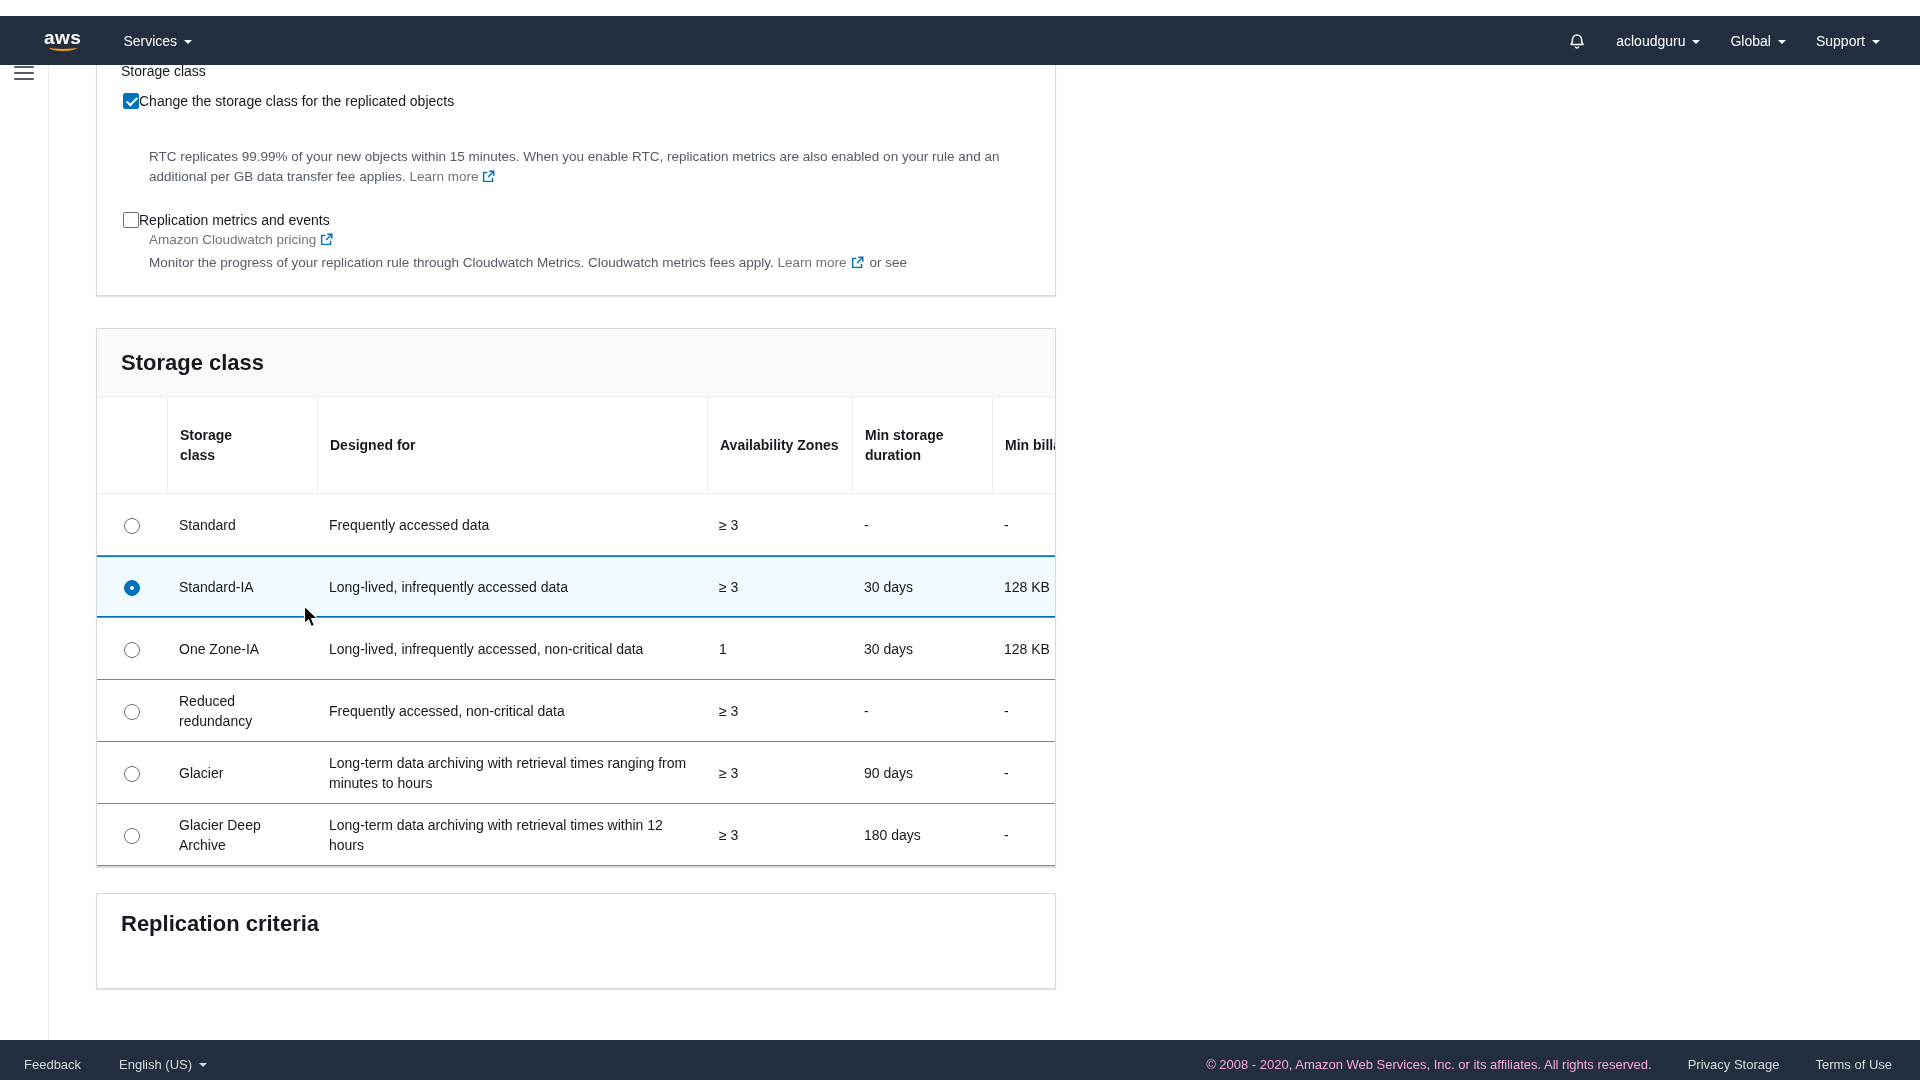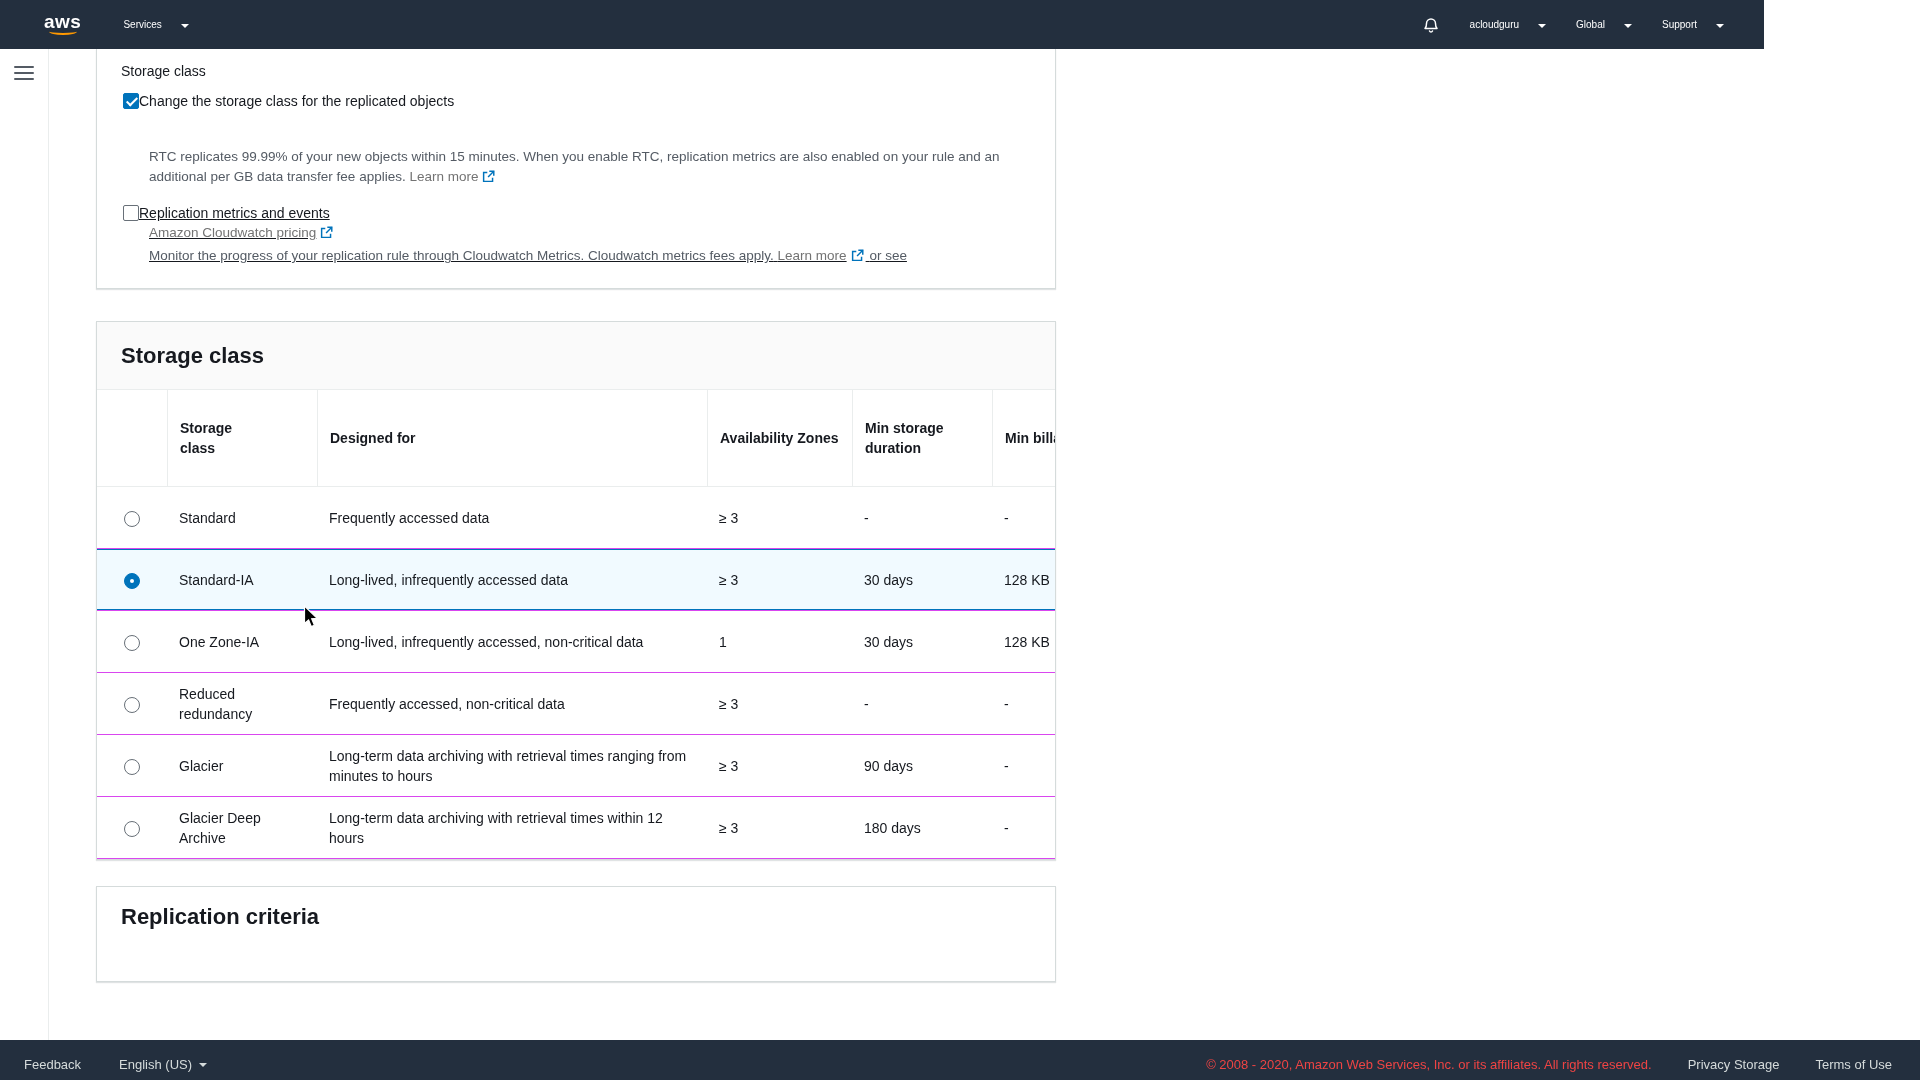--- a/index.html
+++ b/index.html
@@ -5,27 +5,27 @@
   * { margin:0; padding:0; box-sizing:border-box; }
   html,body { width:1920px; height:1080px; }
   body {
     position:relative; overflow:hidden; background:#ffffff;
     font-family:"Liberation Sans", sans-serif; color:#16191f;
   }
   a { text-decoration:none; }
 
   
   .topnav {
-    position:absolute; top:0; left:0; width:1764px; height:49px;
+    position:absolute; top:16px; left:0; width:1920px; height:49px;
     background:#232f3e; display:flex; align-items:center; z-index:300;
   }
   .nav-logo { margin-left:44px; margin-right:42px; display:flex; flex-direction:column; align-items:center; cursor:pointer; }
   .aws-text { color:#ffffff; font-weight:bold; font-size:19px; line-height:16px; letter-spacing:.5px; }
   .aws-swoosh { width:28px; height:7px; border-bottom:2px solid #ff9900; border-radius:0 0 100% 100%; margin-top:-2px; }
-  .nav-item { color:#ffffff; font-size:10px; display:flex; align-items:center; gap:19px; cursor:pointer; white-space:nowrap; }
+  .nav-item { color:#ffffff; font-size:14px; display:flex; align-items:center; gap:7px; cursor:pointer; white-space:nowrap; }
   .caret { width:0; height:0; border-left:4px solid transparent; border-right:4px solid transparent; border-top:4px solid currentColor; display:inline-block; margin-top:2px; }
   .nav-right { margin-left:auto; display:flex; align-items:center; gap:30px; margin-right:40px; }
   .bell { display:flex; align-items:center; cursor:pointer; }
 
   
   .sidebar { position:absolute; top:49px; left:0; width:49px; height:991px; background:#ffffff; border-right:1px solid #eaeded; z-index:50; }
   .hamburger { margin:17px auto 0; width:20px; display:flex; flex-direction:column; gap:4px; cursor:pointer; }
   .hamburger span { display:block; height:2px; background:#545b64; border-radius:1px; }
 
   
@@ -39,21 +39,21 @@
     width:16px; height:16px; border:1px solid #687078; border-radius:2px; background:#fff;
     flex:0 0 auto; margin-top:2px; position:relative; cursor:pointer;
   }
   .checkbox.checked { background:#0073bb; border-color:#0073bb; }
   .checkbox.checked::after {
     content:''; position:absolute; left:5px; top:1px; width:4px; height:9px;
     border:solid #fff; border-width:0 2px 2px 0; transform:rotate(45deg);
   }
   .checkbox-row label { font-size:14px; line-height:20px; cursor:pointer; }
   .option-block { margin-top:36px; }
-  .option-block.metrics { margin-top:16px;text-decoration:underline; }
+  .option-block.metrics { margin-top:23px; }
   .description { margin:3px 24px 0 52px; font-size:13.5px; line-height:20px; color:#545b64; max-width:885px; }
   .description .link { color:#737373; cursor:pointer; white-space:nowrap; }
   .ext { vertical-align:-2px; margin:0 2px 0 4px; }
   .pricing-line { margin-top:0; }
 
   
   .card-panel { margin-top:32px; overflow:hidden; }
   .card-title {
     font-size:22px; line-height:27px; font-weight:bold;
     padding:20px 24px; background:#fafafa; border-bottom:1px solid #eaeded;
@@ -83,21 +83,21 @@
   .card-next { margin-top:26px; padding:16px 24px; height:96px; }
   .card-next-title { font-size:22px; line-height:27px; font-weight:bold; }
 
   
   .footer {
     position:absolute; bottom:0; left:0; width:1920px; height:40px; background:#232f3e;
     display:flex; align-items:center; z-index:400; font-size:13px; padding:8px 28px 0 24px;
   }
   .footer-link { color:#d5dbdb; cursor:pointer; white-space:nowrap; }
   .footer-lang { color:#d5dbdb; display:flex; align-items:center; gap:7px; margin-left:38px; cursor:pointer; white-space:nowrap; }
-  .footer-copy { color:#ef4444; margin-left:auto; white-space:nowrap; }
+  .footer-copy { color:#f9a8d4; margin-left:auto; white-space:nowrap; }
   .footer .footer-link.right { margin-left:36px; }
 
   
   .cursor { position:absolute; left:303px; top:605px; z-index:500; pointer-events:none; }
 </style>
 </head>
 <body>
 
 <nav class="topnav">
   <div class="nav-logo">

